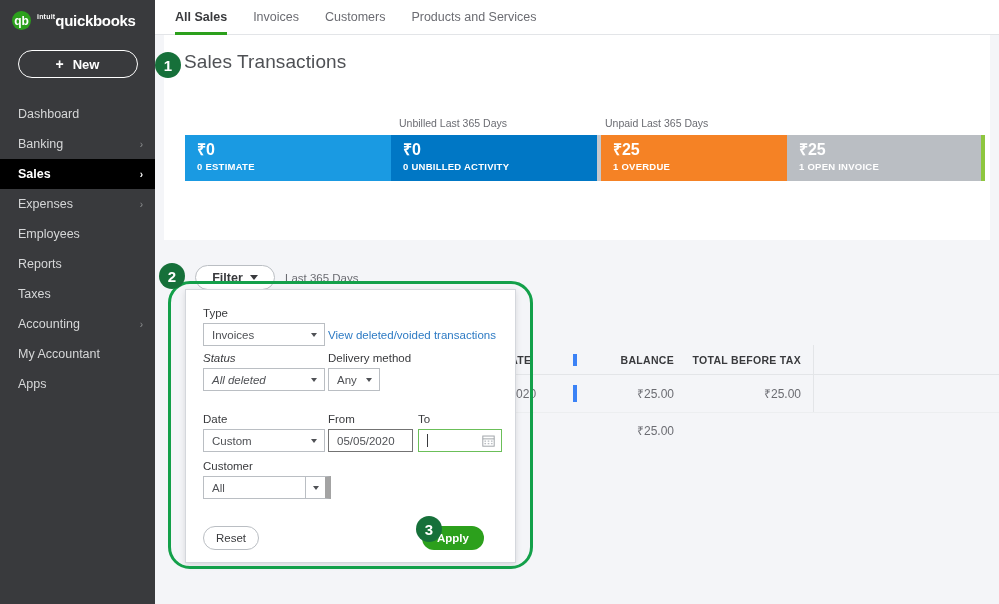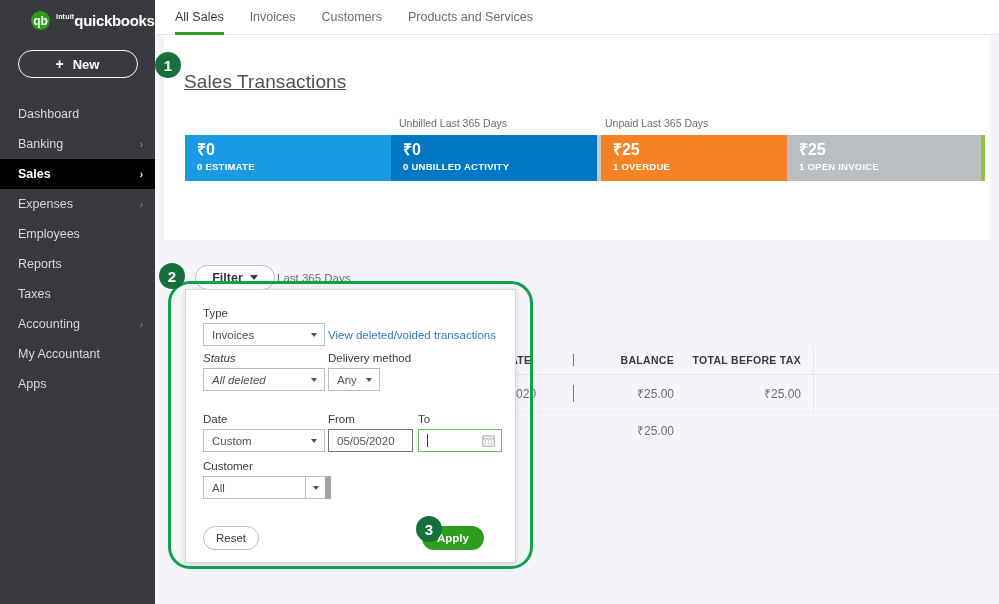--- a/index.html
+++ b/index.html
@@ -12,21 +12,21 @@
   #app { position: relative; width: 999px; height: 604px; background:#fff; }
 
   
   .sidebar {
     position: absolute; left: 0; top: 0;
     width: 155px; height: 604px;
     background: #393a3d;
   }
   .brand {
     display: flex; align-items: center; gap: 6px;
-    padding: 11px 0 0 31px;
+    padding: 11px 0 0 12px;
   }
   .qb-mark {
     width: 19px; height: 19px; border-radius: 50%;
     background: #2ca01c; color:#fff;
     font-size: 12px; font-weight: 700;
     display:flex; align-items:center; justify-content:center;
     line-height:1;
   }
   .brand-txt { display:flex; line-height:1; }
   .brand-intuit { font-size: 7px; color:#fff; font-weight:700; letter-spacing:.2px; margin-bottom:1px;}
@@ -63,65 +63,65 @@
   
   .tabbar {
     position:absolute; left:0; top:0; width:844px; height:35px;
     background:#fff; border-bottom:1px solid #e3e5e8;
     display:flex; align-items:center; padding-left:20px; gap:26px;
   }
   .tab {
     font-size: 12.5px; color:#6b6c72; height:35px;
     display:flex; align-items:center; cursor:pointer; position:relative;
   }
-  .tab.active { color:#393a3d; font-weight:400; }
+  .tab.active { color:#393a3d; font-weight:700; }
   .tab.active:after {
     content:""; position:absolute; left:0; right:0; bottom:0;
     height:3px; background:#2ca01c;
   }
 
   
   .card {
     position:absolute; left:9px; top:35px;
     width: 826px; height: 205px; background:#fff;
   }
   .page-title {
-    position:absolute; left:20px; top:36px;
-    font-size: 19px; color:#4f5155; font-weight:400; letter-spacing:.1px;text-decoration:underline;
+    position:absolute; left:20px; top:16px;
+    font-size: 19px; color:#4f5155; font-weight:400; letter-spacing:.1px;
   }
 
   
   .mb-labels { position:absolute; left:21px; top:82px; width:790px; height:14px; }
   .mb-label { position:absolute; font-size:10.5px; color:#6b6c72; }
   .mb { position:absolute; left:21px; top:100px; width:800px; height:46px; display:flex; }
   .seg { height:46px; position:relative; padding:6px 0 0 12px; color:#fff; }
   .seg-amt { font-size:16px; font-weight:600; line-height:1.1; letter-spacing:-.2px;}
   .seg-sub { font-size:9.5px; font-weight:700; letter-spacing:.25px; margin-top:2px;}
   .seg-gap { width:4px; height:46px; background:#c6c8cc; }
 
   
-  .filter-row { position:absolute; left:40px; top:265px; display:flex; align-items:center; gap:2px;}
+  .filter-row { position:absolute; left:40px; top:265px; display:flex; align-items:center; gap:10px;}
   .filter-btn {
     width:80px; height:25px; border:1px solid #babec3; border-radius:14px;
     background:#fff; color:#393a3d; font-size:12.5px; font-weight:700;
     display:flex; align-items:center; justify-content:center; gap:7px; cursor:pointer;
   }
   .caret { width:0;height:0;border-left:4px solid transparent;border-right:4px solid transparent;border-top:5px solid #393a3d;}
   .range-txt { font-size:11.5px; color:#6b6c72; }
 
   
   .table { position:absolute; left:180px; top:345px; width:664px; }
   .thead { display:flex; height:30px; align-items:center;
            border-bottom:1px solid #e3e5e8; font-size:10.5px; font-weight:700; color:#393a3d; letter-spacing:.3px;}
   .trow { display:flex; height:38px; align-items:center;
           border-bottom:1px solid #eceef0; font-size:12px; color:#6b6c72; }
   .tfoot { display:flex; height:34px; align-items:center; font-size:12px; color:#6b6c72;}
   .c-memo { width:128px; padding-left:18px; border-left:1px solid #e3e5e8;}
   .c-due  { width:110px; padding-left:12px; border-left:1px solid #e3e5e8;}
-  .c-bal  { width:115px; text-align:right; padding-right:14px; border-left:1px solid #3b82f6;}
+  .c-bal  { width:115px; text-align:right; padding-right:14px; border-left:4px solid #3b82f6;}
   .c-tot  { width:125px; text-align:right; padding-right:12px;}
   .c-end  { width:60px; border-left:1px solid #e3e5e8; height:100%;}
 
   
   .panel {
     position:absolute; left:185px; top:289px;
     width:331px; height:274px;
     background:#fff; border:1px solid #d4d7dc;
     box-shadow:0 2px 6px rgba(0,0,0,.12);
   }

